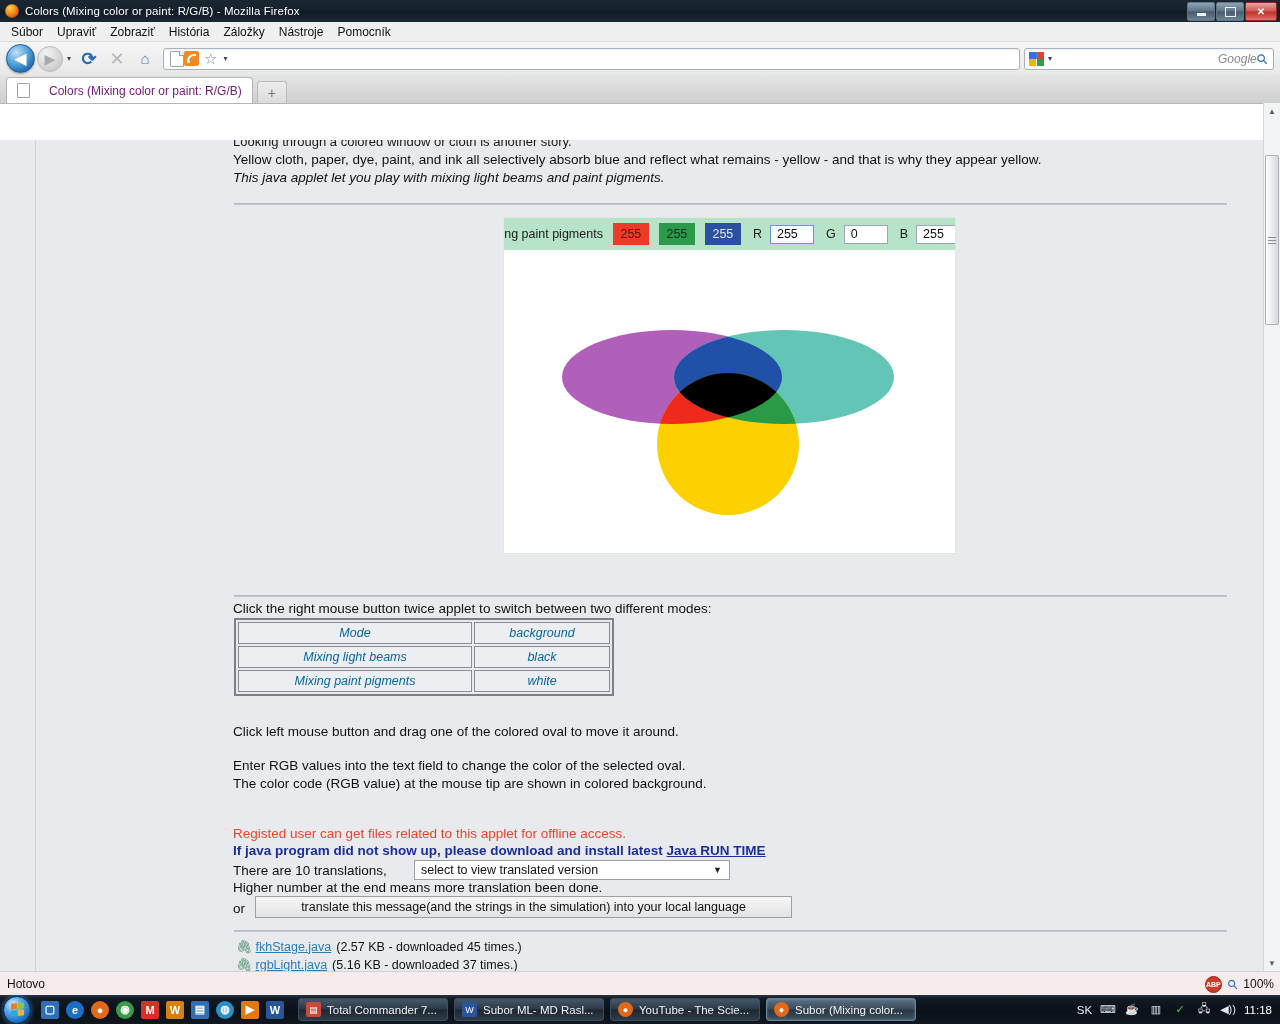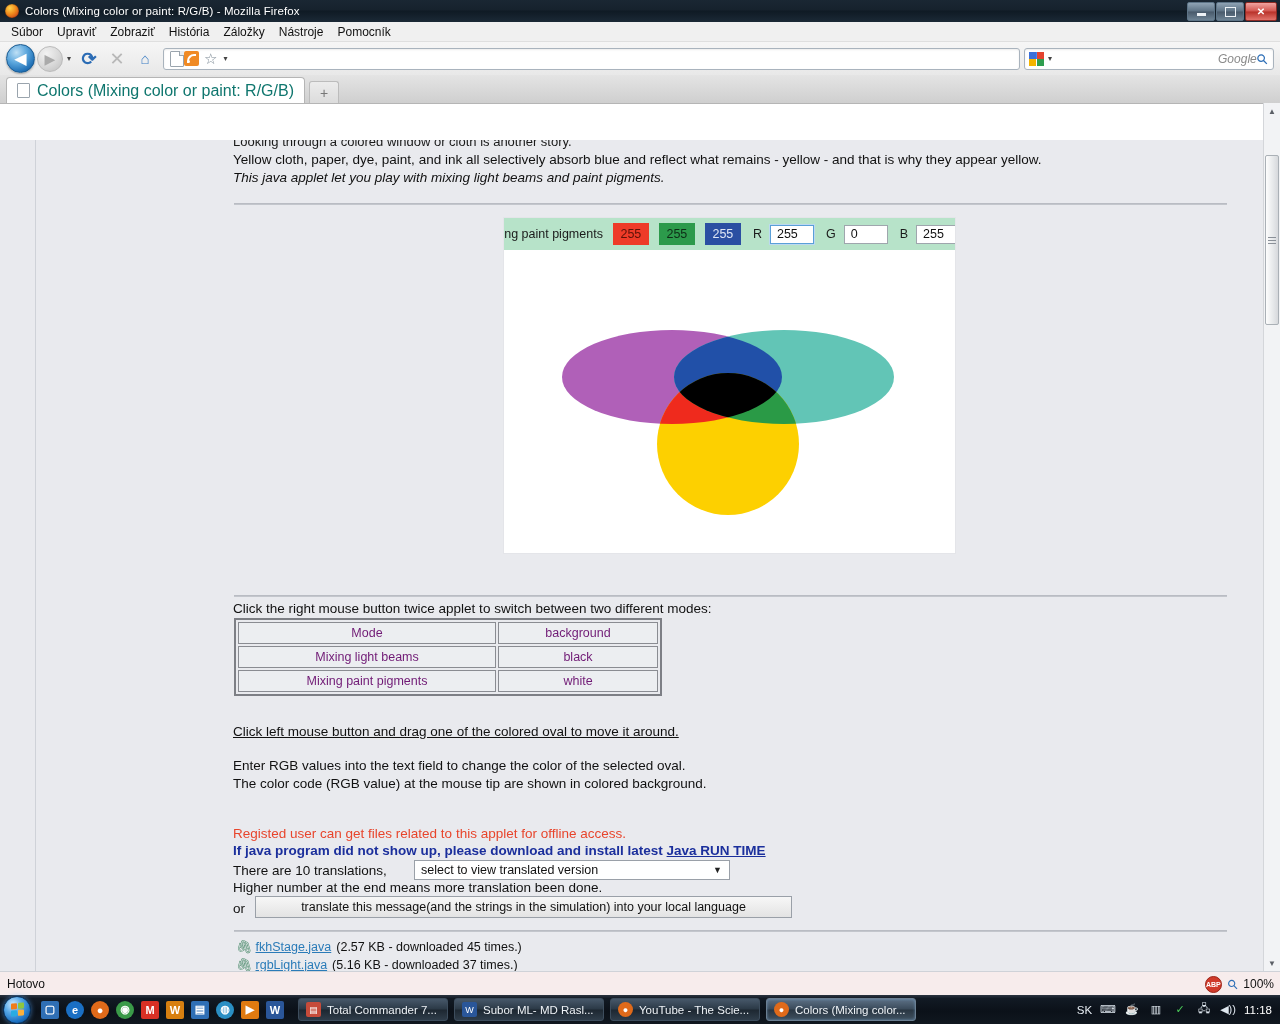--- a/index.html
+++ b/index.html
@@ -114,21 +114,21 @@
     border-bottom:1px solid #b5b5b5;display:flex;align-items:flex-end;
   }
   .tab{
     height:26px;background:#fff;border:1px solid #b5b5b5;border-bottom:none;
     border-radius:4px 4px 0 0;display:flex;align-items:center;padding:0 10px;
     margin-left:6px;box-sizing:border-box;
   }
   .tab .ticon{
     width:11px;height:13px;background:#fff;border:1px solid #9aa4ad;border-radius:1px;margin-right:7px;flex:none;
   }
-  .tablabel{font-size:16px;color:#0f766e;white-space:nowrap;}
+  .tablabel{font-size:12px;color:#701a75;white-space:nowrap;margin-left:12px;}
   .newtab{
     width:30px;height:22px;margin-left:4px;border:1px solid #bcbcbc;border-bottom:none;
     border-radius:3px 3px 0 0;background:linear-gradient(to bottom,#ececec,#dcdcdc);
     display:flex;align-items:center;justify-content:center;color:#777;font-size:14px;box-sizing:border-box;
   }
 
   
   .content{
     position:absolute;left:0;top:108px;width:1280px;height:868px;
     background:#e9eaee;overflow:hidden;margin-top:32px;
@@ -164,22 +164,22 @@
     width:44px;height:19px;background:#fff;border:1px solid #9fa6ad;margin-left:8px;
     font-size:12.5px;color:#111;display:flex;align-items:center;padding-left:6px;box-sizing:border-box;flex:none;
   }
   .chanfield.focused{border:1px solid #5aa0d8;box-shadow:0 0 0 1px #bcd9f0;}
   .canvas{position:absolute;left:0;top:32px;width:451px;height:303px;background:#fff;}
 
   
   .modetable{position:absolute;left:198px;top:478px;border:2px solid #7d7f85;background:#e9eaee;
              border-collapse:separate;border-spacing:2px;}
   .modetable td{
-    border:1px solid #8a8c92;background:#eceef1;color:#701a75;
-    font-size:12.5px;text-align:center;padding:3px 16px;
+    border:1px solid #8a8c92;background:#eceef1;color:#0369a1;
+    font-size:12.5px;text-align:center;padding:3px 4px;font-style:italic;
   }
   .cellwide{width:224px;}
   .cellnarrow{width:126px;}
 
   .redtext{color:#e8452c;}
   .bluebold{color:#1b2f9c;font-weight:bold;}
   .linkblue{color:#1b2f9c;font-weight:bold;text-decoration:underline;}
   .selectbox{
     position:absolute;height:20px;background:#fff;border:1px solid #9aa0a8;
     display:flex;align-items:center;box-sizing:border-box;
@@ -398,21 +398,21 @@
           <td class="cellwide">Mixing light beams</td>
           <td class="cellnarrow">black</td>
         </tr>
         <tr>
           <td class="cellwide">Mixing paint pigments</td>
           <td class="cellnarrow">white</td>
         </tr>
       </tbody>
         </table>
 
-      <div class="ptext" style="left:197px;top:584px;text-decoration:underline;">Click left mouse button and drag one of the colored oval to move it around.</div>
+      <div class="ptext" style="left:197px;top:584px;">Click left mouse button and drag one of the colored oval to move it around.</div>
       <div class="ptext" style="left:197px;top:618px;">Enter RGB values into the text field to change the color of the selected oval.</div>
       <div class="ptext" style="left:197px;top:636px;">The color code (RGB value) at the mouse tip are shown in colored background.</div>
 
       <div class="ptext redtext" style="left:197px;top:686px;">Registed user can get files related to this applet for offline access.</div>
       <div class="ptext" style="left:197px;top:703px;">
         <span class="bluebold">If java program did not show up, please download and install latest </span><span class="linkblue">Java RUN TIME</span>
       </div>
       <div class="ptext" style="left:197px;top:723px;">There are 10 translations,</div>
       <div class="selectbox" style="left:378px;top:720px;width:316px;">
         <span class="sv">select to view translated version</span>
@@ -492,21 +492,21 @@
       <div class="taskbtn">
         <span class="tbicon" style="background:#2a5699">W</span>
         <span class="tblabel">Subor ML- MD Rasl...</span>
       </div>
       <div class="taskbtn">
         <span class="tbicon" style="background:#e06a1a;border-radius:50%">●</span>
         <span class="tblabel">YouTube - The Scie...</span>
       </div>
       <div class="taskbtn active">
         <span class="tbicon" style="background:#e06a1a;border-radius:50%">●</span>
-        <span class="tblabel">Colors (Mixing color...</span>
+        <span class="tblabel">Subor (Mixing color...</span>
       </div>
     </div>
 
     <div class="tray">
       <span class="traytext">SK</span>
       <span class="trayicon">⌨</span>
       <span class="trayicon">☕</span>
       <span class="trayicon">▥</span>
       <span class="trayicon" style="color:#4ccf5a">✓</span>
       <span class="trayicon">🖧</span>

